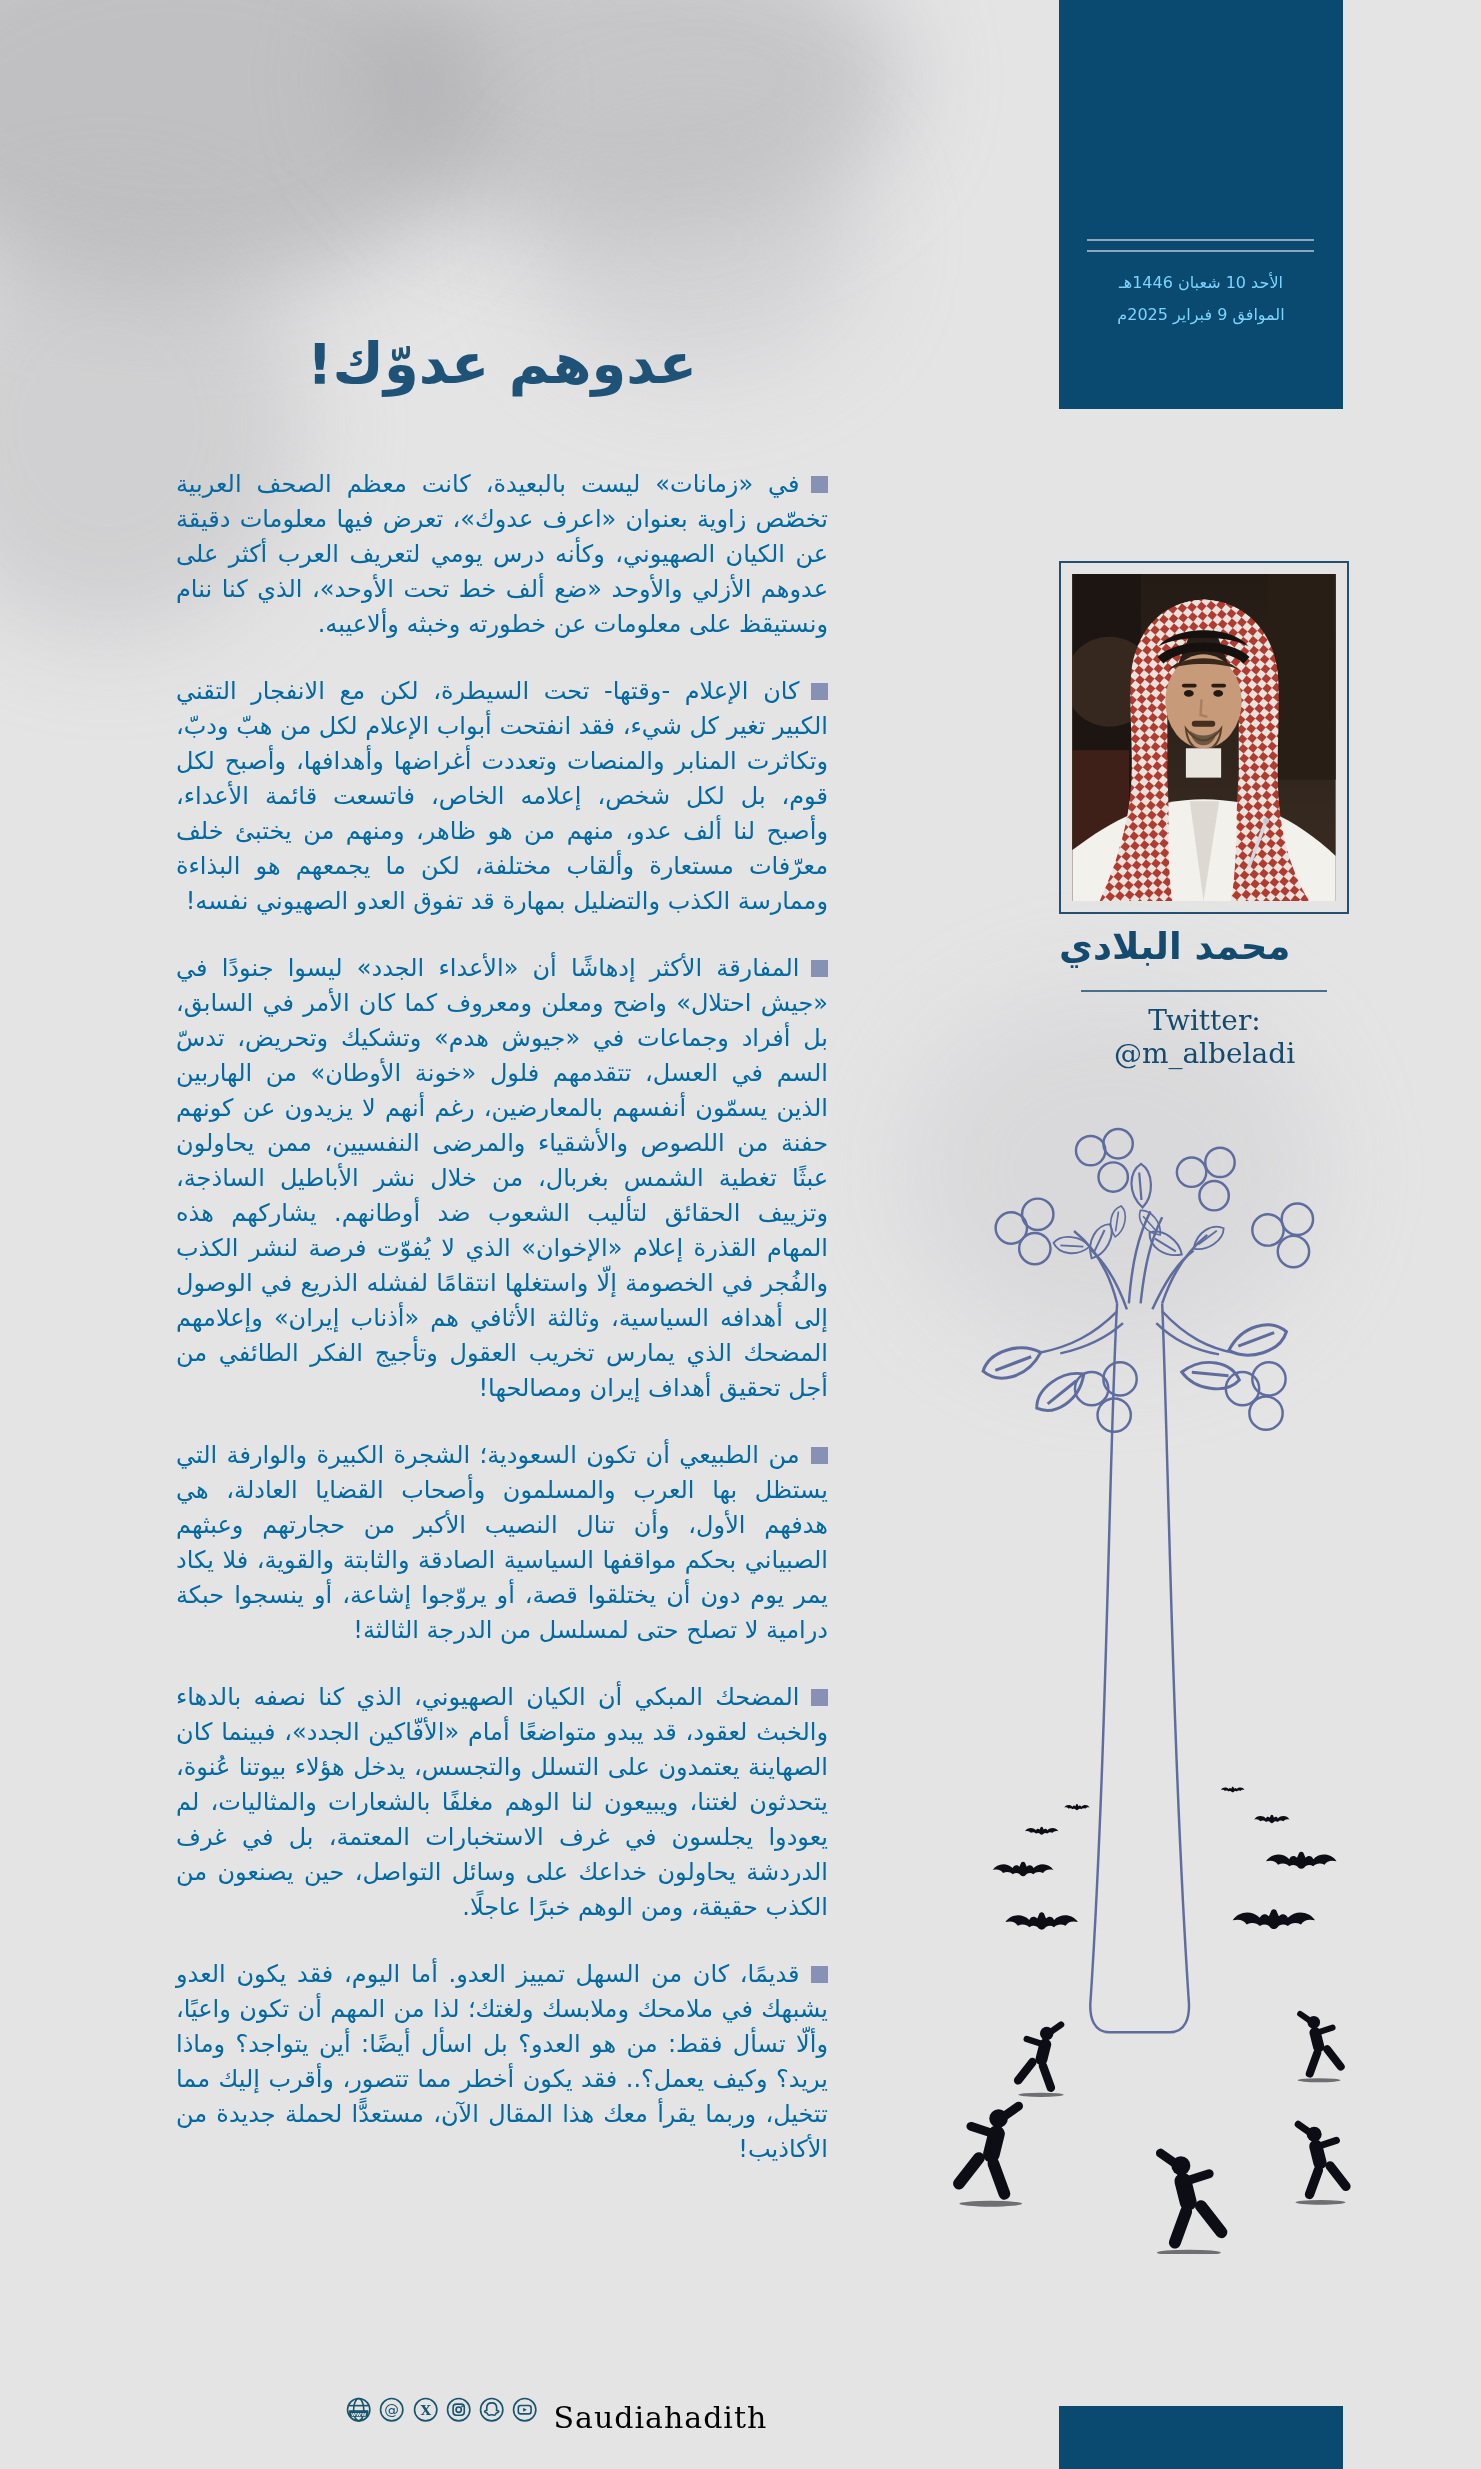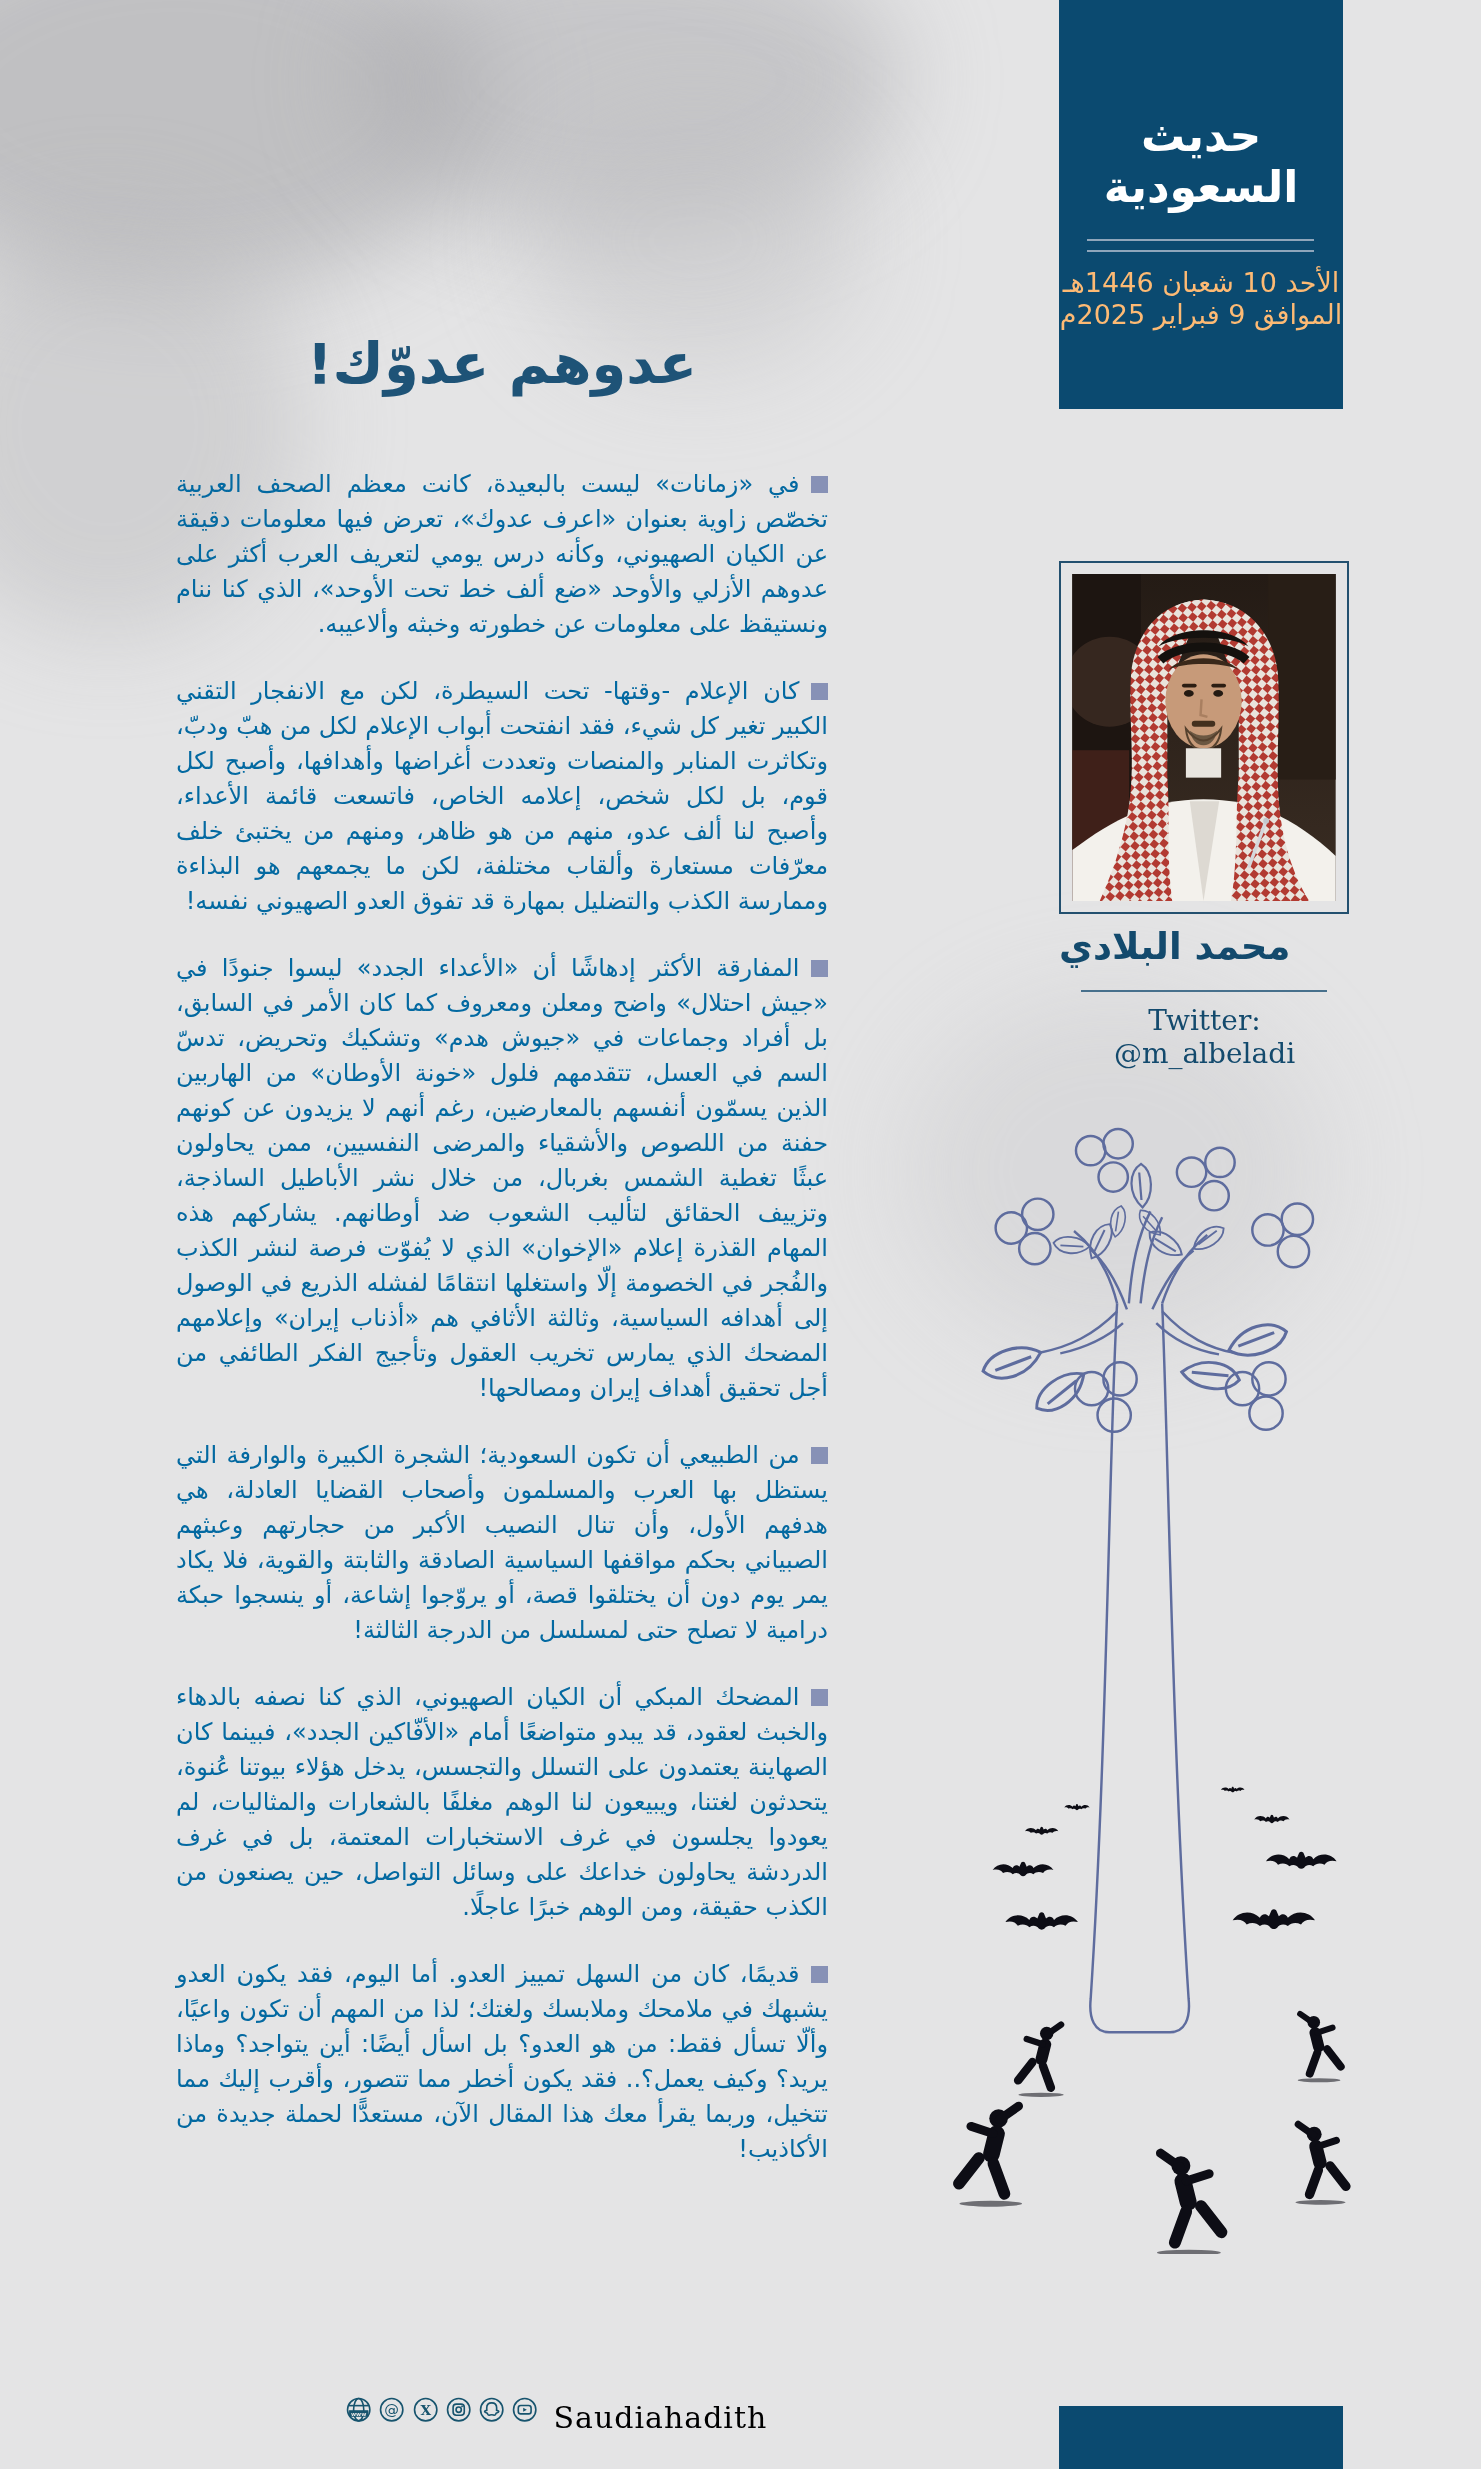--- a/index.html
+++ b/index.html
@@ -12,22 +12,22 @@
   .s3{left:-88px;top:216px;width:392px;height:421px;background:rgba(183,183,186,.45);}
   .s4{left:529px;top:108px;width:333px;height:265px;background:rgba(190,190,193,.4);}
   .s5{left:902px;top:990px;width:421px;height:363px;background:rgba(198,198,201,.35);}
 
   
   .topbar{position:absolute;left:1059px;top:0;width:284px;height:409px;background:#0b4a70;}
   .logo{position:absolute;left:0;top:110px;width:100%;text-align:center;color:#ffffff;
         font-size:44px;font-weight:bold;direction:rtl;letter-spacing:-1px;}
   .logo-rule{position:absolute;left:28px;top:239px;width:227px;height:8.8px;
         border-top:2.9px solid #8fa6bb;border-bottom:2.9px solid #8fa6bb;}
-  .dates{position:absolute;left:0;top:267px;width:100%;text-align:center;color:#fdba74;
-        font-size:27px;line-height:32px;direction:rtl;}
+  .dates{position:absolute;left:0;top:267px;width:100%;text-align:center;color:#7dd3fc;
+        font-size:16px;line-height:32px;direction:rtl;}
 
   
   .headline{position:absolute;left:176px;top:331px;width:652px;text-align:center;
         font-size:56px;font-weight:bold;color:#1e5377;direction:rtl;}
 
   
   .article{position:absolute;left:176px;top:467px;width:652px;direction:rtl;color:#0369a1;
         font-size:24px;line-height:35px;text-align:justify;}
   .article p{margin:0 0 32px 0;}
   .bullet{display:inline-block;width:16.7px;height:16.7px;background:#8791b6;margin-left:11.8px;
@@ -58,21 +58,20 @@
 
 <div class="page">
 
   <div class="smoke s1"></div>
   <div class="smoke s2"></div>
   <div class="smoke s3"></div>
   <div class="smoke s4"></div>
   <div class="smoke s5"></div>
 
   <div class="topbar">
-    <div class="logo">حديث السعودية</div>
     <div class="logo-rule"></div>
     <div class="dates">
       <div>الأحد 10 شعبان 1446هـ</div>
       <div>الموافق 9 فبراير 2025م</div>
     </div>
   </div>
 
   <div class="headline">عدوهم عدوّك!</div>
 
   <div class="article">

